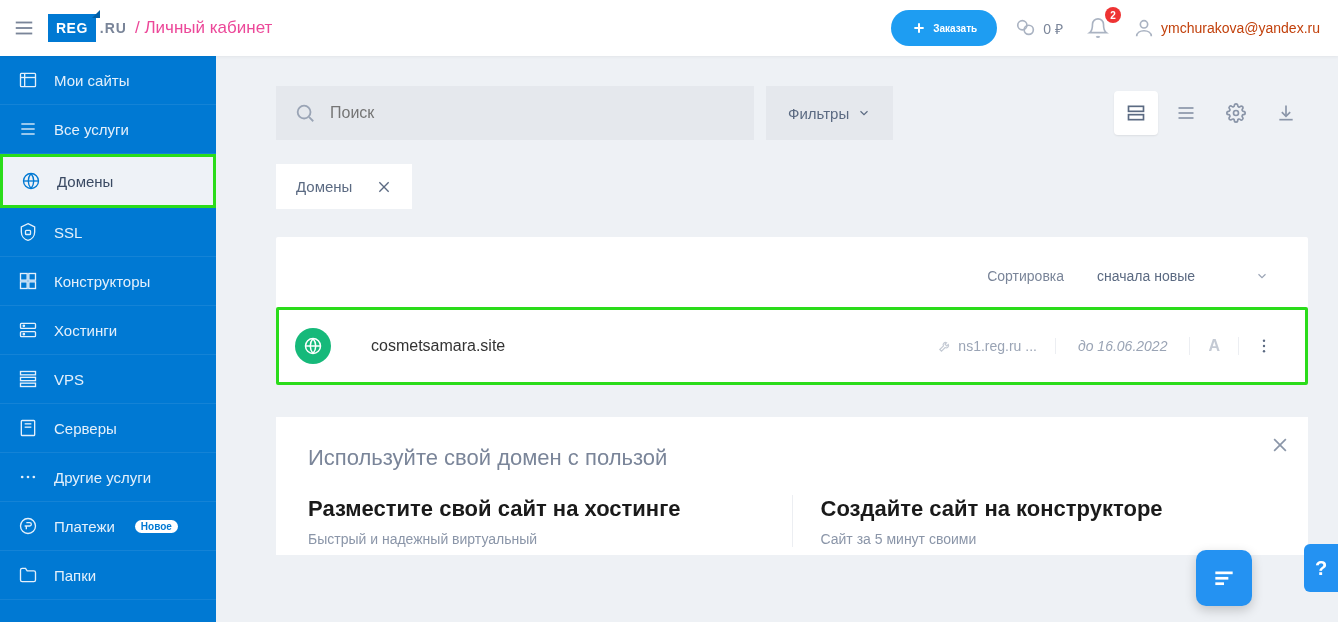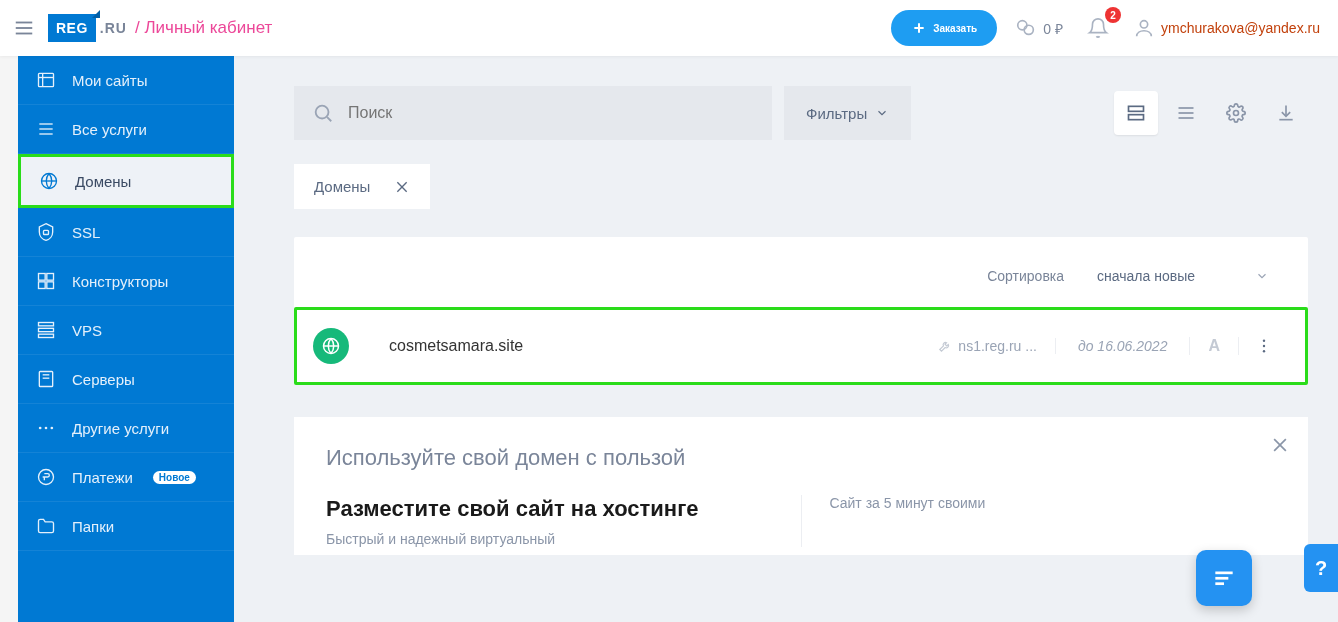--- a/index.html
+++ b/index.html
@@ -12,21 +12,21 @@
 .logo .logo-box::after{content:"";position:absolute;top:-4px;right:-4px;width:0;height:0;border-left:8px solid transparent;border-bottom:8px solid #005fa8;}
 .logo .logo-ext { color:#7a8599; font-size:14px; font-weight:700; margin-left:4px; letter-spacing:1px;}
 .breadcrumb { color:#ec4899; font-size:17px; margin-left:8px; }
 .header-right { margin-left:auto; display:flex; align-items:center; gap:12px; }
 .btn-order { background:#1e9df2; color:#fff; border:none; border-radius:22px; padding:10px 20px; font-size:10px; font-weight:600; display:flex; align-items:center; gap:6px; cursor:pointer; }
 .hdr-item { display:flex; align-items:center; gap:6px; color:#7a8599; font-size:14px; cursor:pointer; padding:4px 6px; }
 .hdr-item svg{color:#aab3c2;}
 .hdr-bell { position:relative; }
 .notif-badge { position:absolute; top:-6px; right:-6px; background:#e33; color:#fff; border-radius:50%; width:16px; height:16px; font-size:10px; display:flex; align-items:center; justify-content:center; font-weight:700; }
 .user-email { color:#c2410c; font-size:14px; }
-.layout { display:flex; height:calc(622px - 56px);margin-left:18px; }
+.layout { display:flex; height:calc(622px - 56px); }
 .sidebar { width:216px; background:#0079d3; color:#fff; display:flex; flex-direction:column; }
 .side-item { display:flex; align-items:center; gap:16px; padding:14px 18px; font-size:15px; color:#e4f0fb; cursor:pointer; border-bottom:1px solid rgba(255,255,255,0.08);}
 .side-item.active { background:#eef2f7; color:#3a4a63; }
 .side-item.highlighted { border:3px solid #2adc1a; }
 .side-item svg { width:20px; height:20px; flex-shrink:0; }
 .side-item .pill { background:#fff; color:#0079d3; font-size:10px; padding:1px 6px; border-radius:8px; font-weight:600; margin-left:4px;}
 .content { flex:1; background:#eef1f5; padding:30px 30px 0 60px; overflow:auto; }
 .toolbar { display:flex; align-items:center; gap:12px; margin-bottom:24px; }
 .search-box { flex:0 0 478px; height:54px; background:#e5e8ed; display:flex; align-items:center; padding:0 18px; gap:14px; }
 .search-box input { border:none; background:transparent; font-size:16px; color:#7a8599; outline:none; flex:1; }
@@ -146,20 +146,29 @@
       <svg viewBox="0 0 24 24" fill="none" stroke="currentColor" stroke-width="1.6">
           <rect x="3" y="3" width="8" height="8"></rect>
           <rect x="13" y="3" width="8" height="8"></rect>
           <rect x="3" y="13" width="8" height="8"></rect>
           <rect x="13" y="13" width="8" height="8"></rect>
         </svg>
       <span>Конструкторы</span>
     </div>
     <div class="side-item">
       <svg viewBox="0 0 24 24" fill="none" stroke="currentColor" stroke-width="1.6">
+          <rect x="3" y="4" width="18" height="6" rx="1"></rect>
+          <rect x="3" y="14" width="18" height="6" rx="1"></rect>
+          <circle cx="7" cy="7" r="0.8" fill="currentColor"></circle>
+          <circle cx="7" cy="17" r="0.8" fill="currentColor"></circle>
+        </svg>
+      <span>Хостинги</span>
+    </div>
+    <div class="side-item">
+      <svg viewBox="0 0 24 24" fill="none" stroke="currentColor" stroke-width="1.6">
           <rect x="3" y="3" width="18" height="4"></rect>
           <rect x="3" y="10" width="18" height="4"></rect>
           <rect x="3" y="17" width="18" height="4"></rect>
         </svg>
       <span>VPS</span>
     </div>
     <div class="side-item">
       <svg viewBox="0 0 24 24" fill="none" stroke="currentColor" stroke-width="1.6">
           <rect x="4" y="3" width="16" height="18" rx="1"></rect>
           <line x1="8" y1="7" x2="16" y2="7"></line>
@@ -290,20 +299,21 @@
             <line x1="19" y1="5" x2="5" y2="19"></line>
           </svg>
         </div>
       <h2>Используйте свой домен с пользой</h2>
       <div class="promo-cols">
         <div class="promo-col">
           <h3>Разместите свой сайт на хостинге</h3>
           <p>Быстрый и надежный виртуальный</p>
         </div>
         <div class="promo-col">
+          <h3>Создайте сайт на конструкторе</h3>
           <p>Сайт за 5 минут своими</p>
         </div>
       </div>
     </div>
   </div>
 </div>
 
 <div class="fab">
   <svg width="26" height="26" viewBox="0 0 24 24" fill="currentColor">
       <rect x="4" y="6" width="16" height="2.5"></rect>

